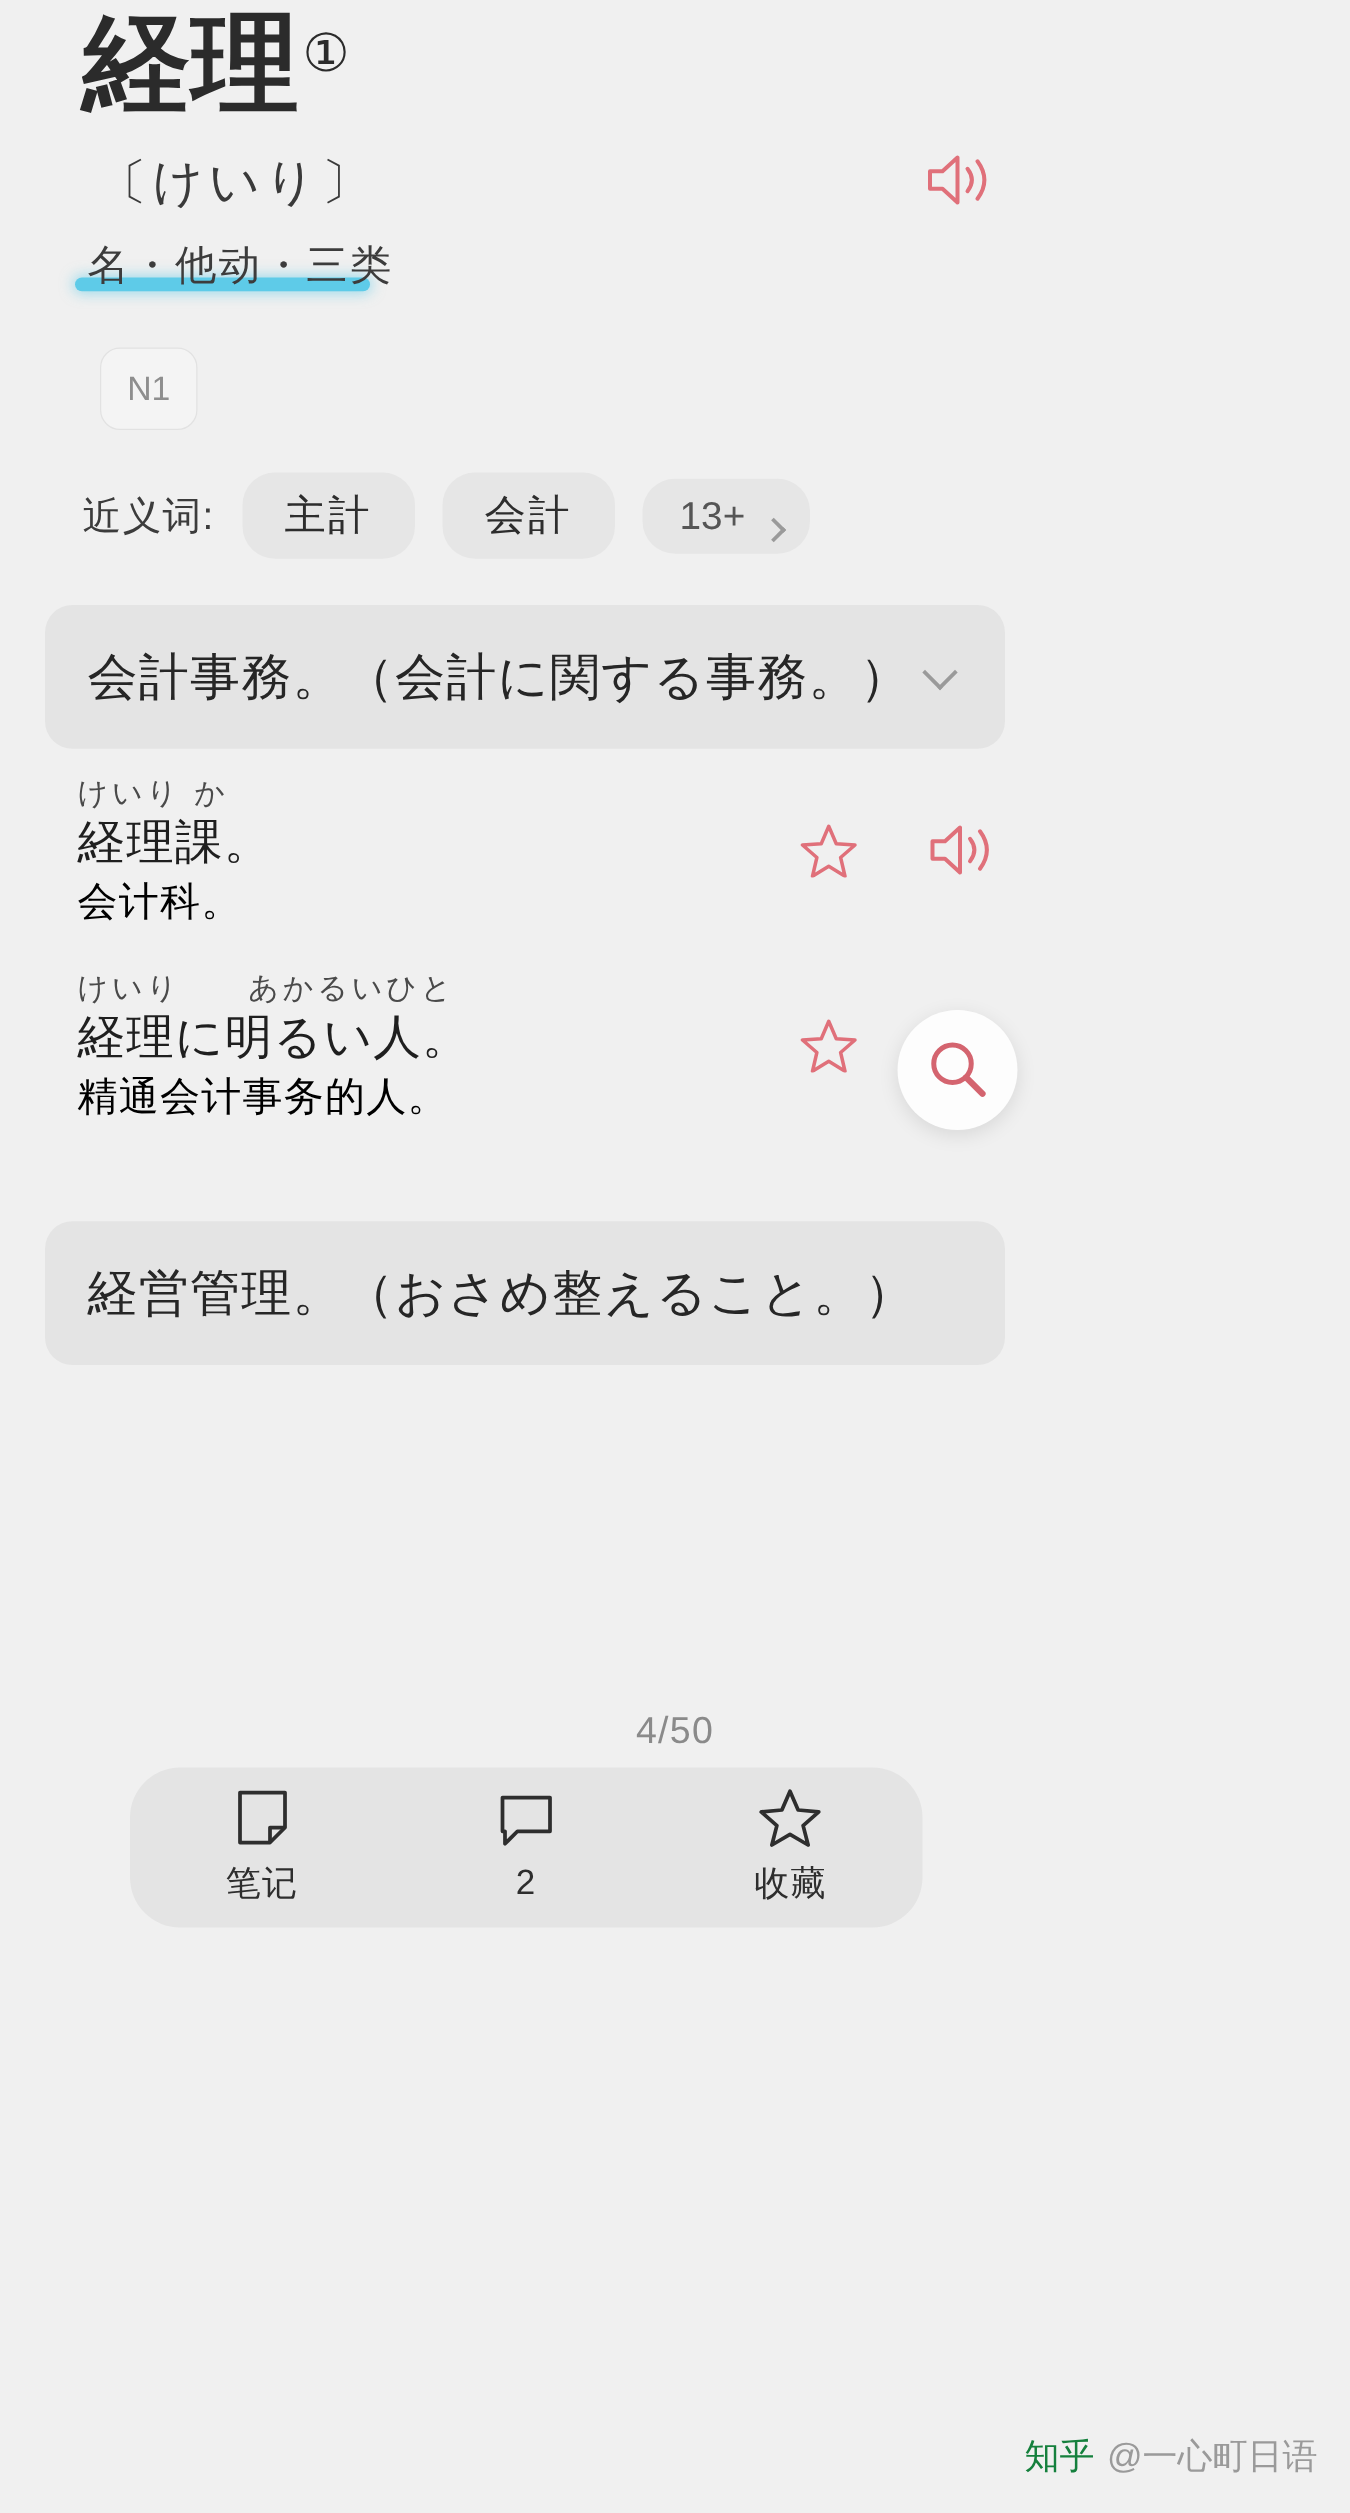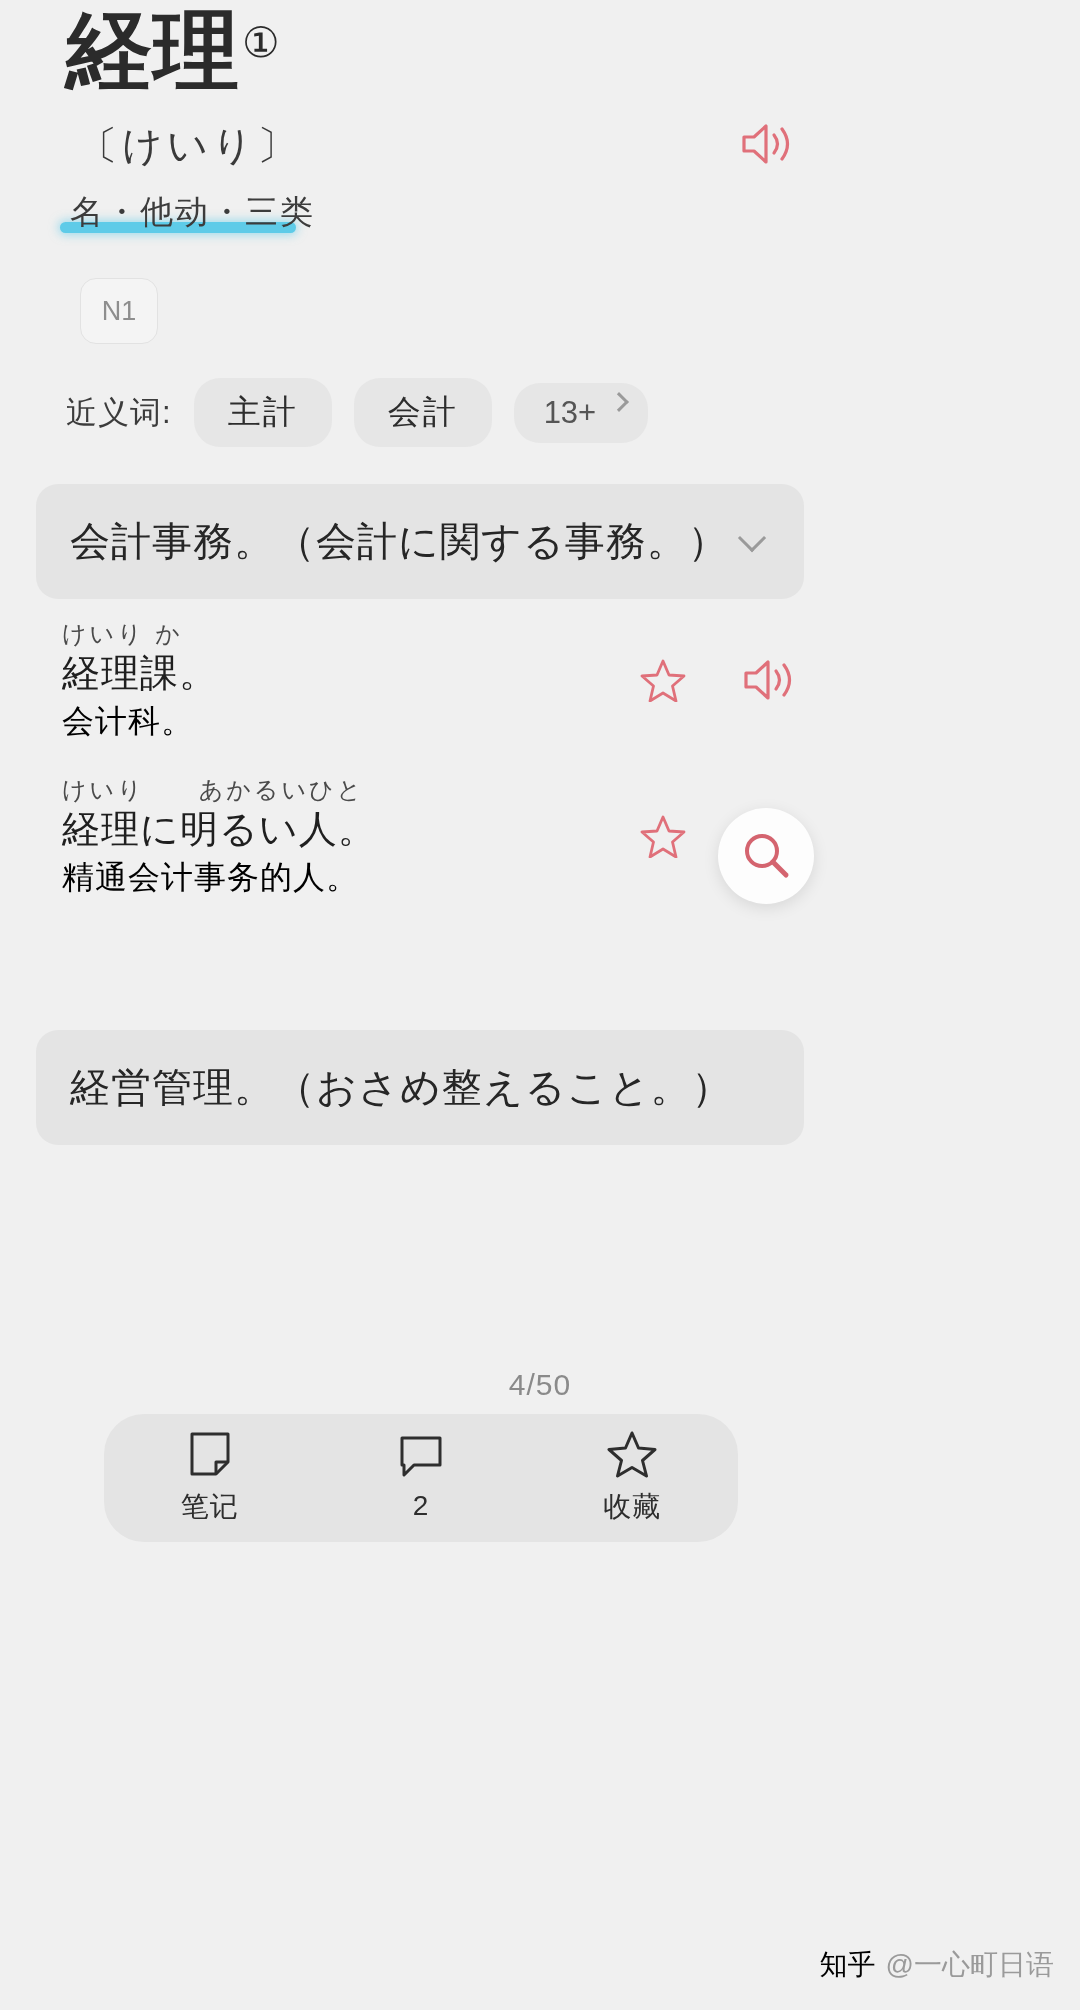--- a/index.html
+++ b/index.html
@@ -84,41 +84,41 @@
     padding: 12px 34px;
     font-size: 33px; color: #2d2d2d;
     margin-right: 22px;
     letter-spacing: 2px;
   }
   .syn-more {
     background: #e6e6e6;
     border-radius: 26px;
     padding: 12px 22px 12px 30px;
     font-size: 31px; color: #555;
-    display: flex; align-items: flex-start; gap: 16px;
+    display: flex; align-items: flex-end; gap: 16px;
   }
   .chev-right {
     display: inline-block;
     width: 14px; height: 14px;
     border-top: 3px solid #9a9a9a;
     border-right: 3px solid #9a9a9a;
     transform: rotate(45deg);
   }
 
   
   .def-card {
     position: absolute; left: 36px;
     width: 768px;
     background: #e4e4e4;
     border-radius: 22px;
     padding: 30px 34px;
     display: flex; align-items: center; justify-content: space-between;
   }
   .def-card.one { top: 484px; }
-  .def-card.two { top: 1030px; }
+  .def-card.two { top: 977px; }
   .def-text {
     font-size: 40px; color: #262626;
     letter-spacing: 1px;
     font-family: "DejaVu Sans", sans-serif;
   }
   .chev-down {
     width: 20px; height: 20px;
     border-bottom: 3px solid #9a9a9a;
     border-right: 3px solid #9a9a9a;
     transform: rotate(45deg);
@@ -196,21 +196,21 @@
     font-size: 28px; color: #2e2e2e;
     letter-spacing: 1px;
   }
 
   
   .watermark {
     position: absolute; right: 26px; top: 1946px;
     font-size: 28px; color: #9a9a9a;
     display: flex; align-items: center; gap: 10px;
   }
-  .wm-brand { color: #000000; }
+  .wm-brand { color: #15803d; }
 </style>
 </head>
 <body>
 
 <div class="screen">
 
   <div class="headword-row">
     <span class="headword">経理</span>
     <span class="headword-sense">①</span>
   </div>

